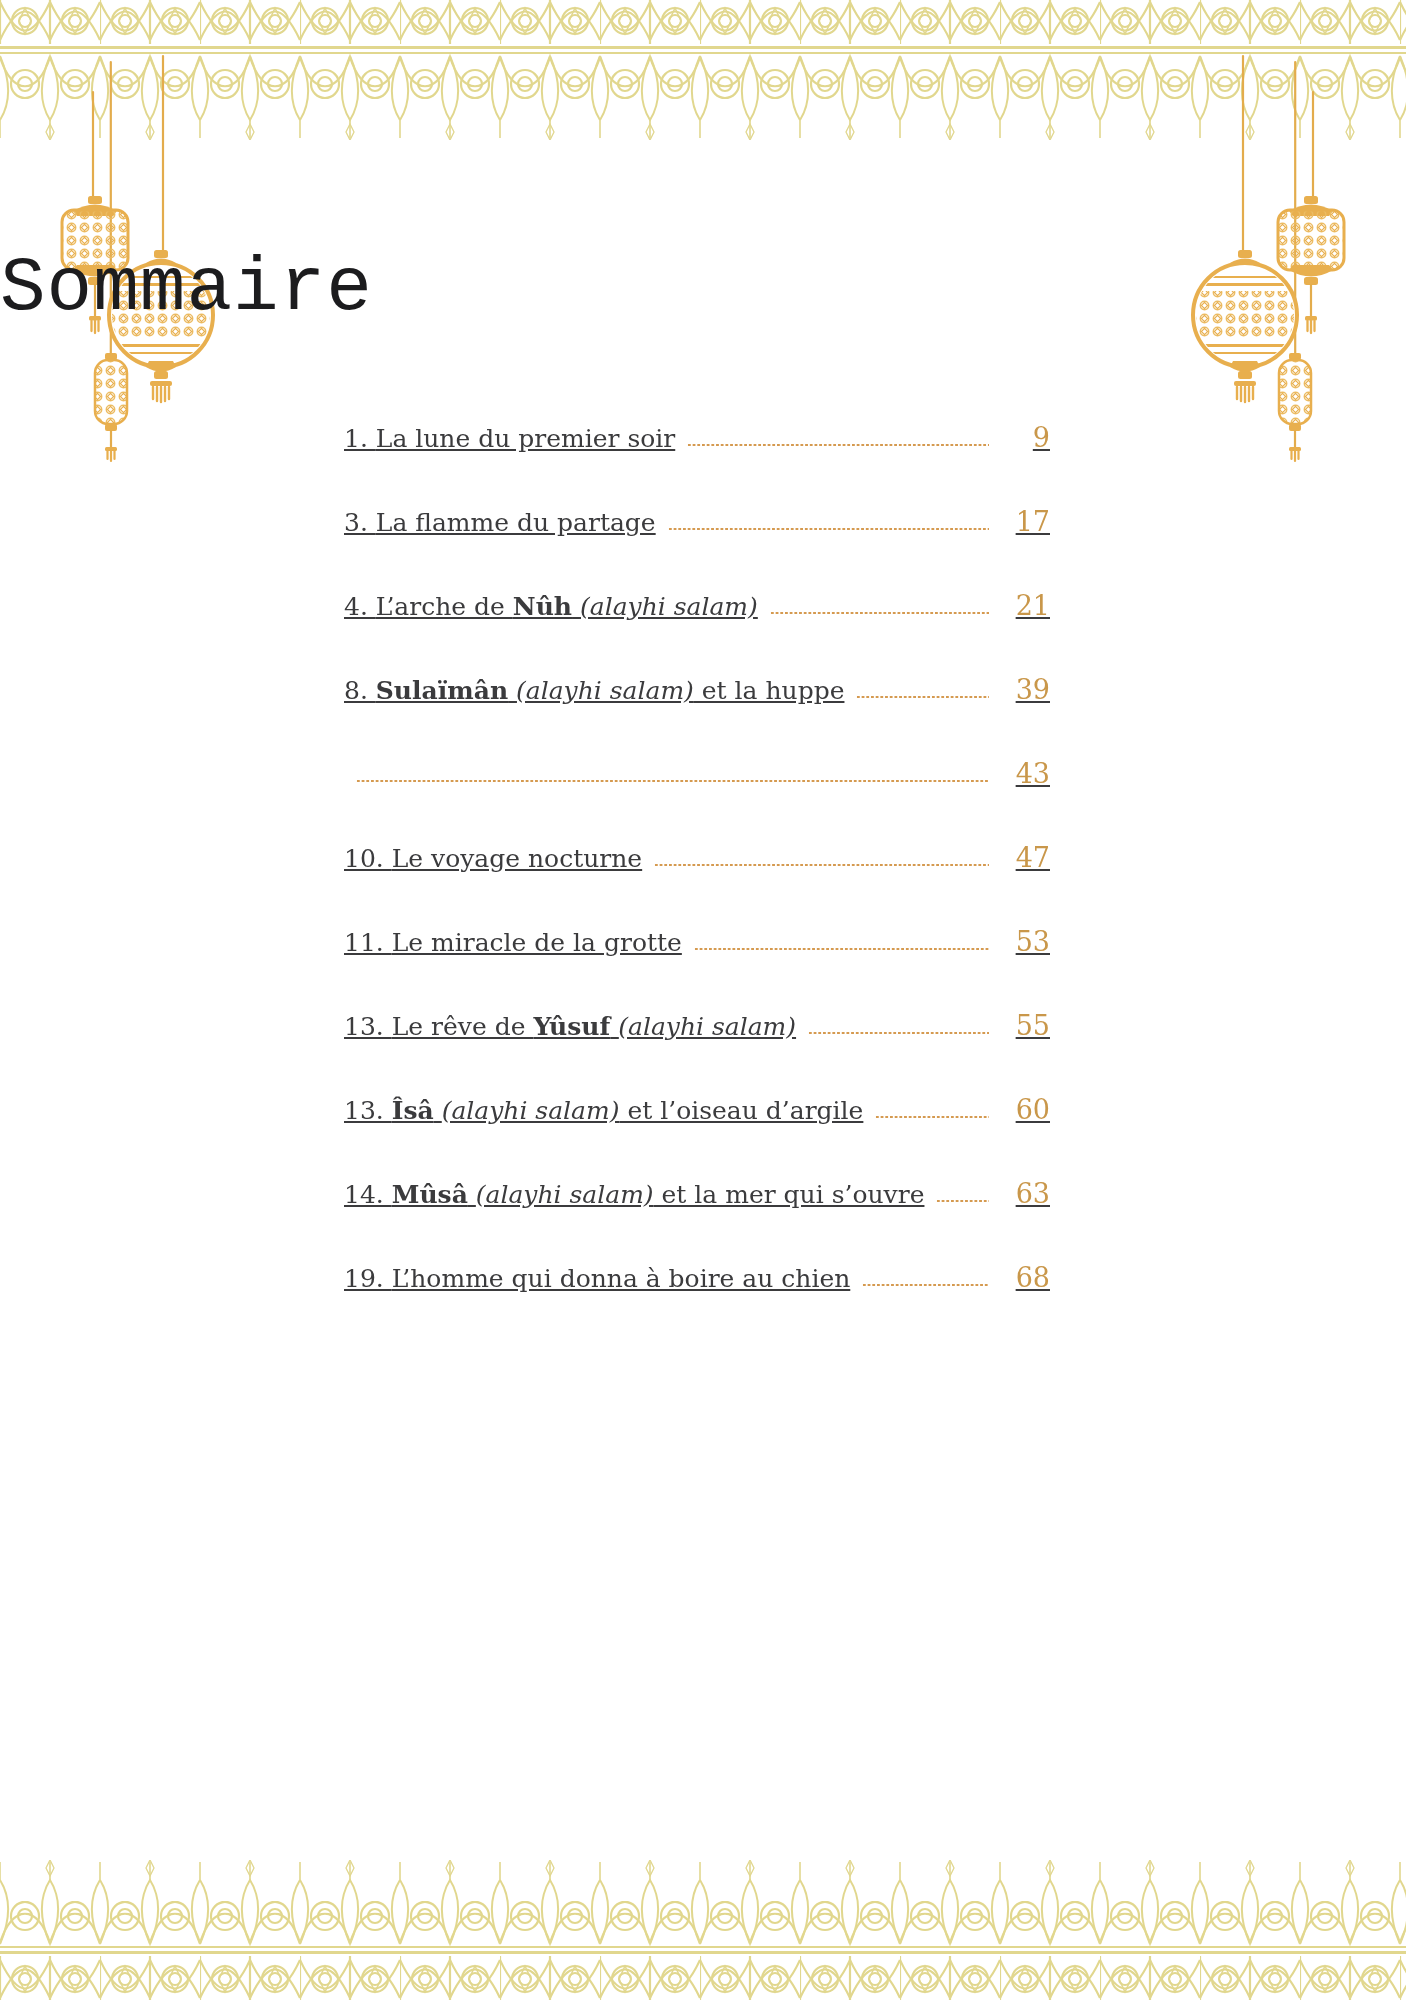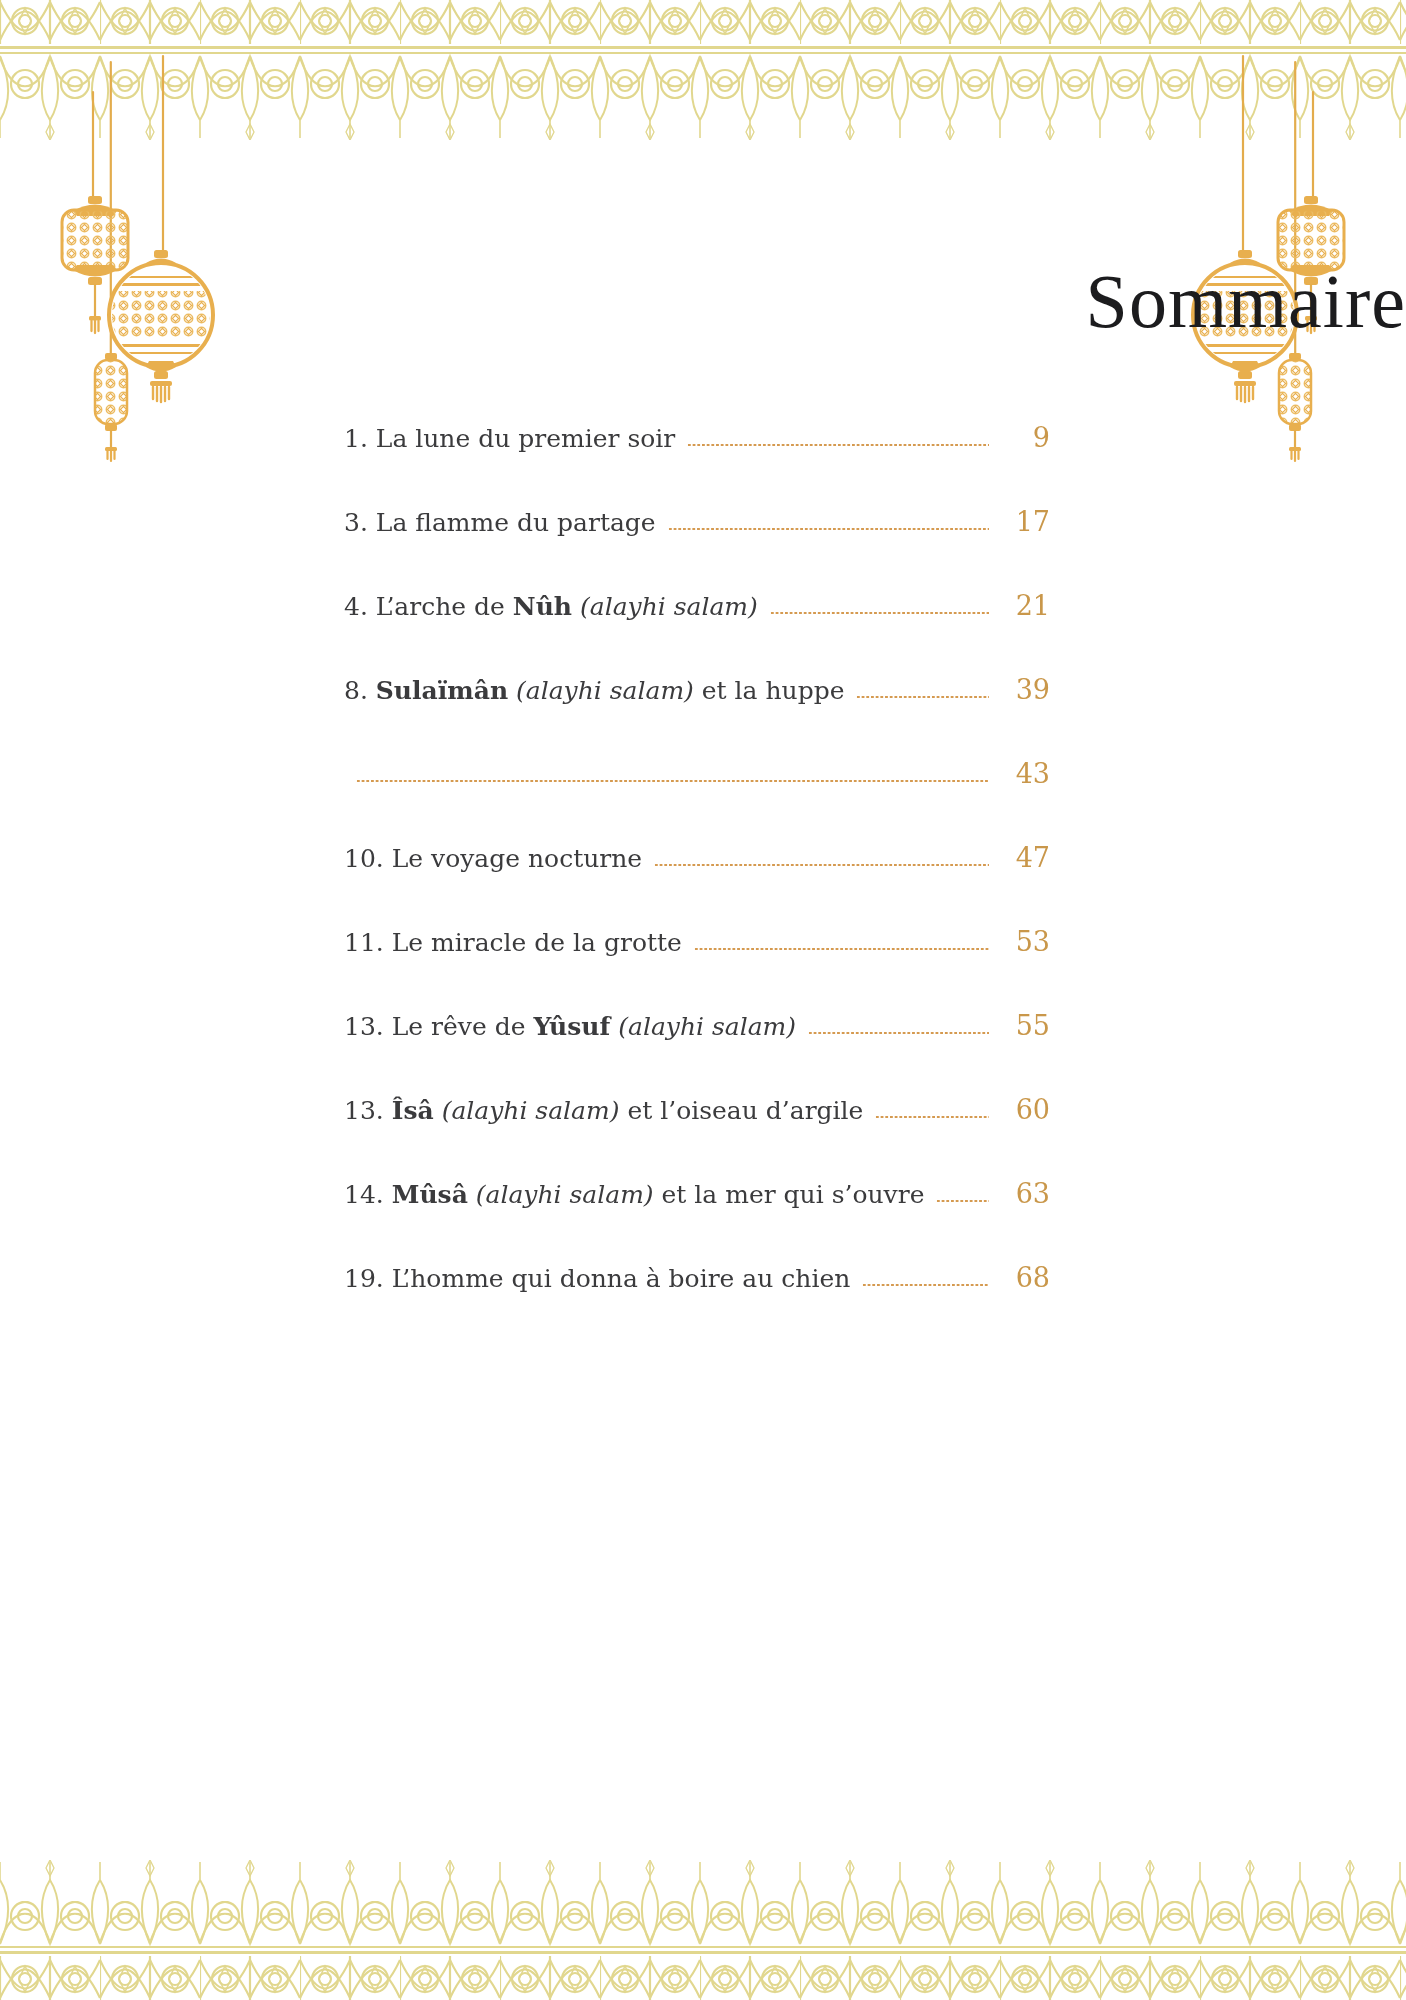--- a/index.html
+++ b/index.html
@@ -8,41 +8,42 @@
     position:relative;
     background:#ffffff;
     overflow:hidden;
     font-family:"DejaVu Serif", serif;
   }
   svg.decor{
     position:absolute;left:0;top:0;width:1406px;height:2000px;
     pointer-events:none;
   }
   .title{
-    position:absolute;top:212px;left:0;width:1406px;
-    text-align:right;
-    font-family:Liberation Serif, serif;
+    position:absolute;top:200px;left:0;width:1406px;
+    text-align:left;
+    font-family:Liberation Mono, monospace;
     font-weight:500;
     font-size:76px;
     line-height:1;
     color:#1c1c1e;
     letter-spacing:1px;
   }
   .toc{
     position:absolute;left:344px;top:418px;width:706px;
     display:flex;flex-direction:column;gap:44px;
   }
   .row{
     height:40px;
     display:flex;
     align-items:baseline;
     font-size:25px;
     line-height:40px;
     color:#3b3b3d;
     white-space:nowrap;
+    text-decoration:underline;
   }
   .row-text .seg-b{font-weight:bold;}
   .row-text .seg-i{font-style:italic;}
   .leader{
     flex:1;
     height:4px;
     margin:0 9px 3px 12px;
     background-image:radial-gradient(circle at 50% 50%, #d59a50 1.15px, rgba(0,0,0,0) 1.45px);
     background-size:4.7px 4px;
     background-repeat:repeat-x;

